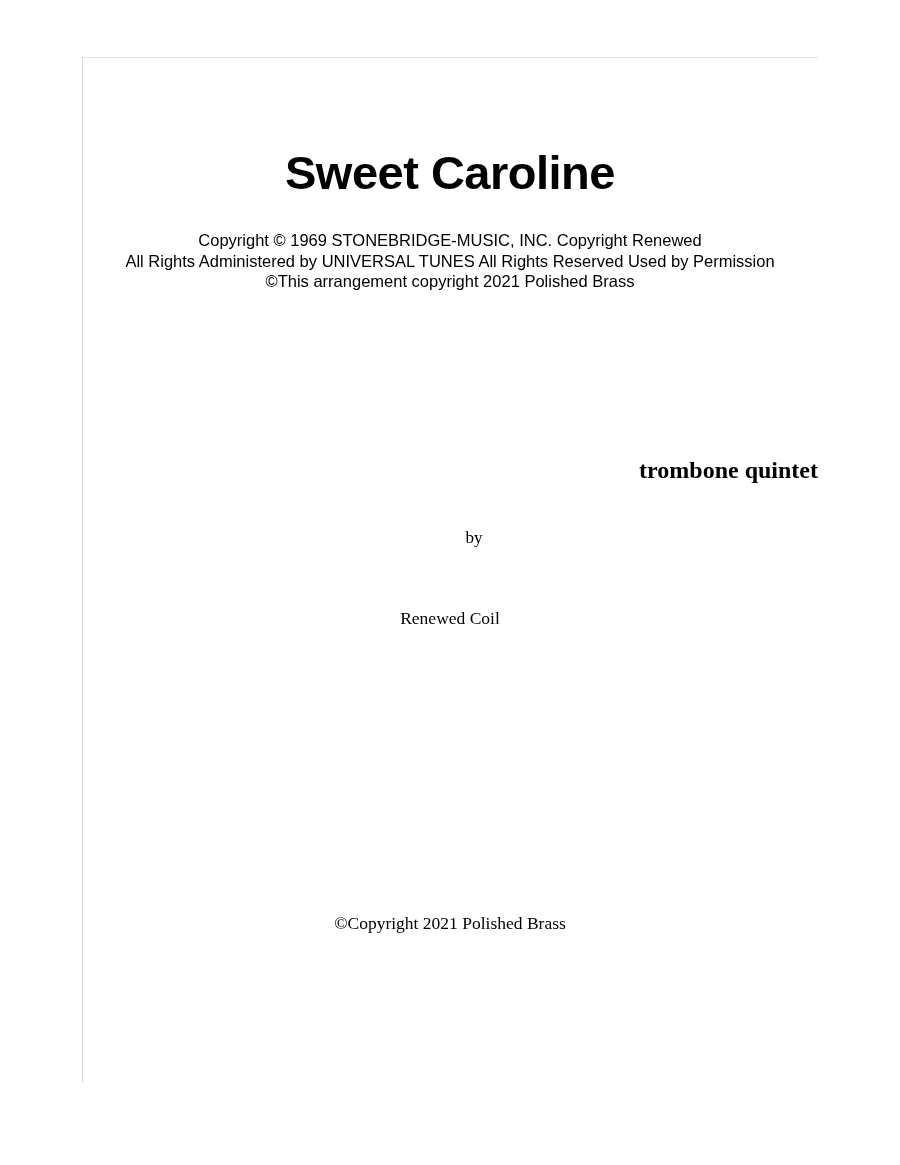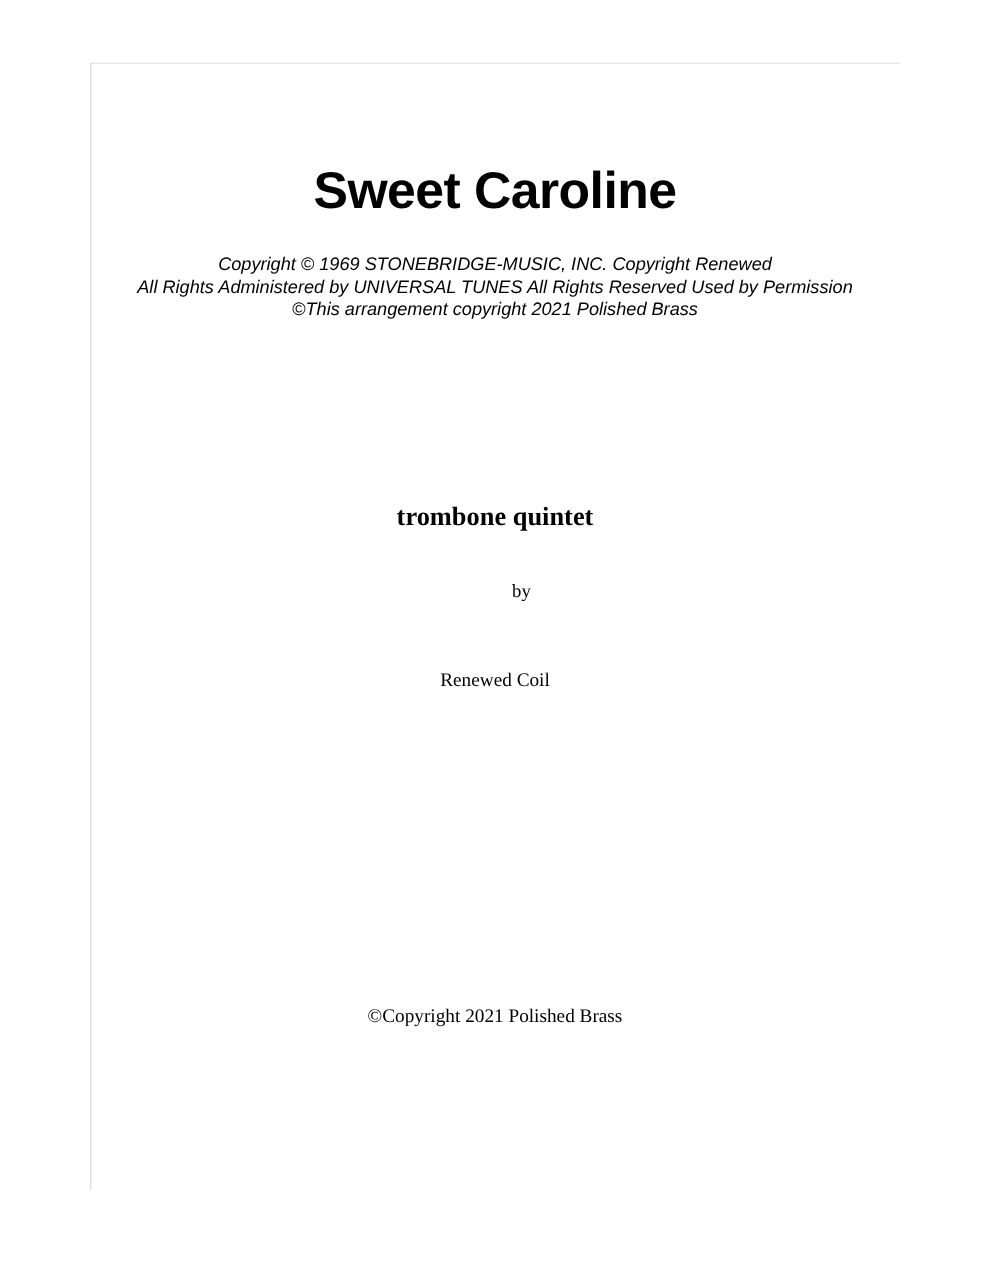--- a/index.html
+++ b/index.html
@@ -68,42 +68,41 @@
   .copyright-block {
     position: absolute;
     left: -50px;
     top: 173px;
     width: 836px;
     text-align: center;
     font-family: "Liberation Sans", sans-serif;
     font-size: 16.5px;
     line-height: 20.6px;
     color: #000;
-    font-style: italic;
   }
   .copyright-block div {
     white-space: nowrap;
   }
 
   .arranged-for {
     position: absolute;
     left: 0;
     top: 379px;
     width: 736px;
     text-align: center;
     font-size: 17px;
     line-height: 20px;
   }
 
   .ensemble {
     position: absolute;
     left: 0;
     top: 398px;
     width: 736px;
-    text-align: center;
+    text-align: right;
     font-weight: bold;
     font-size: 24px;
     line-height: 30px;
   }
 
   .optional {
     position: absolute;
     left: 0;
     top: 430px;
     width: 736px;

